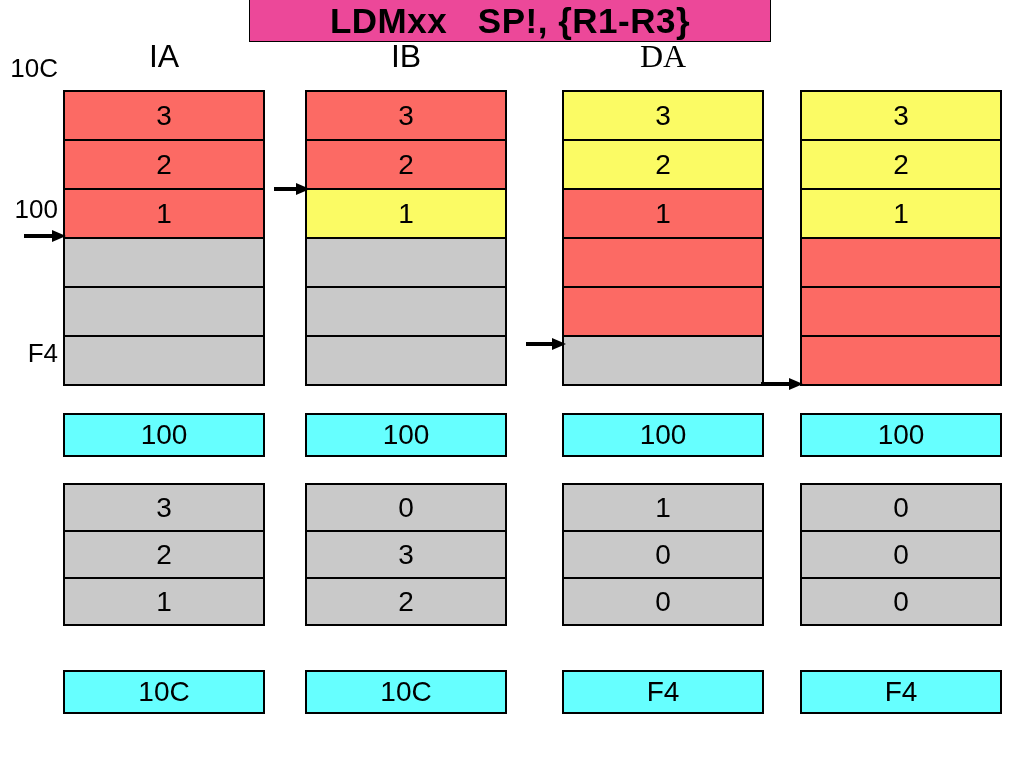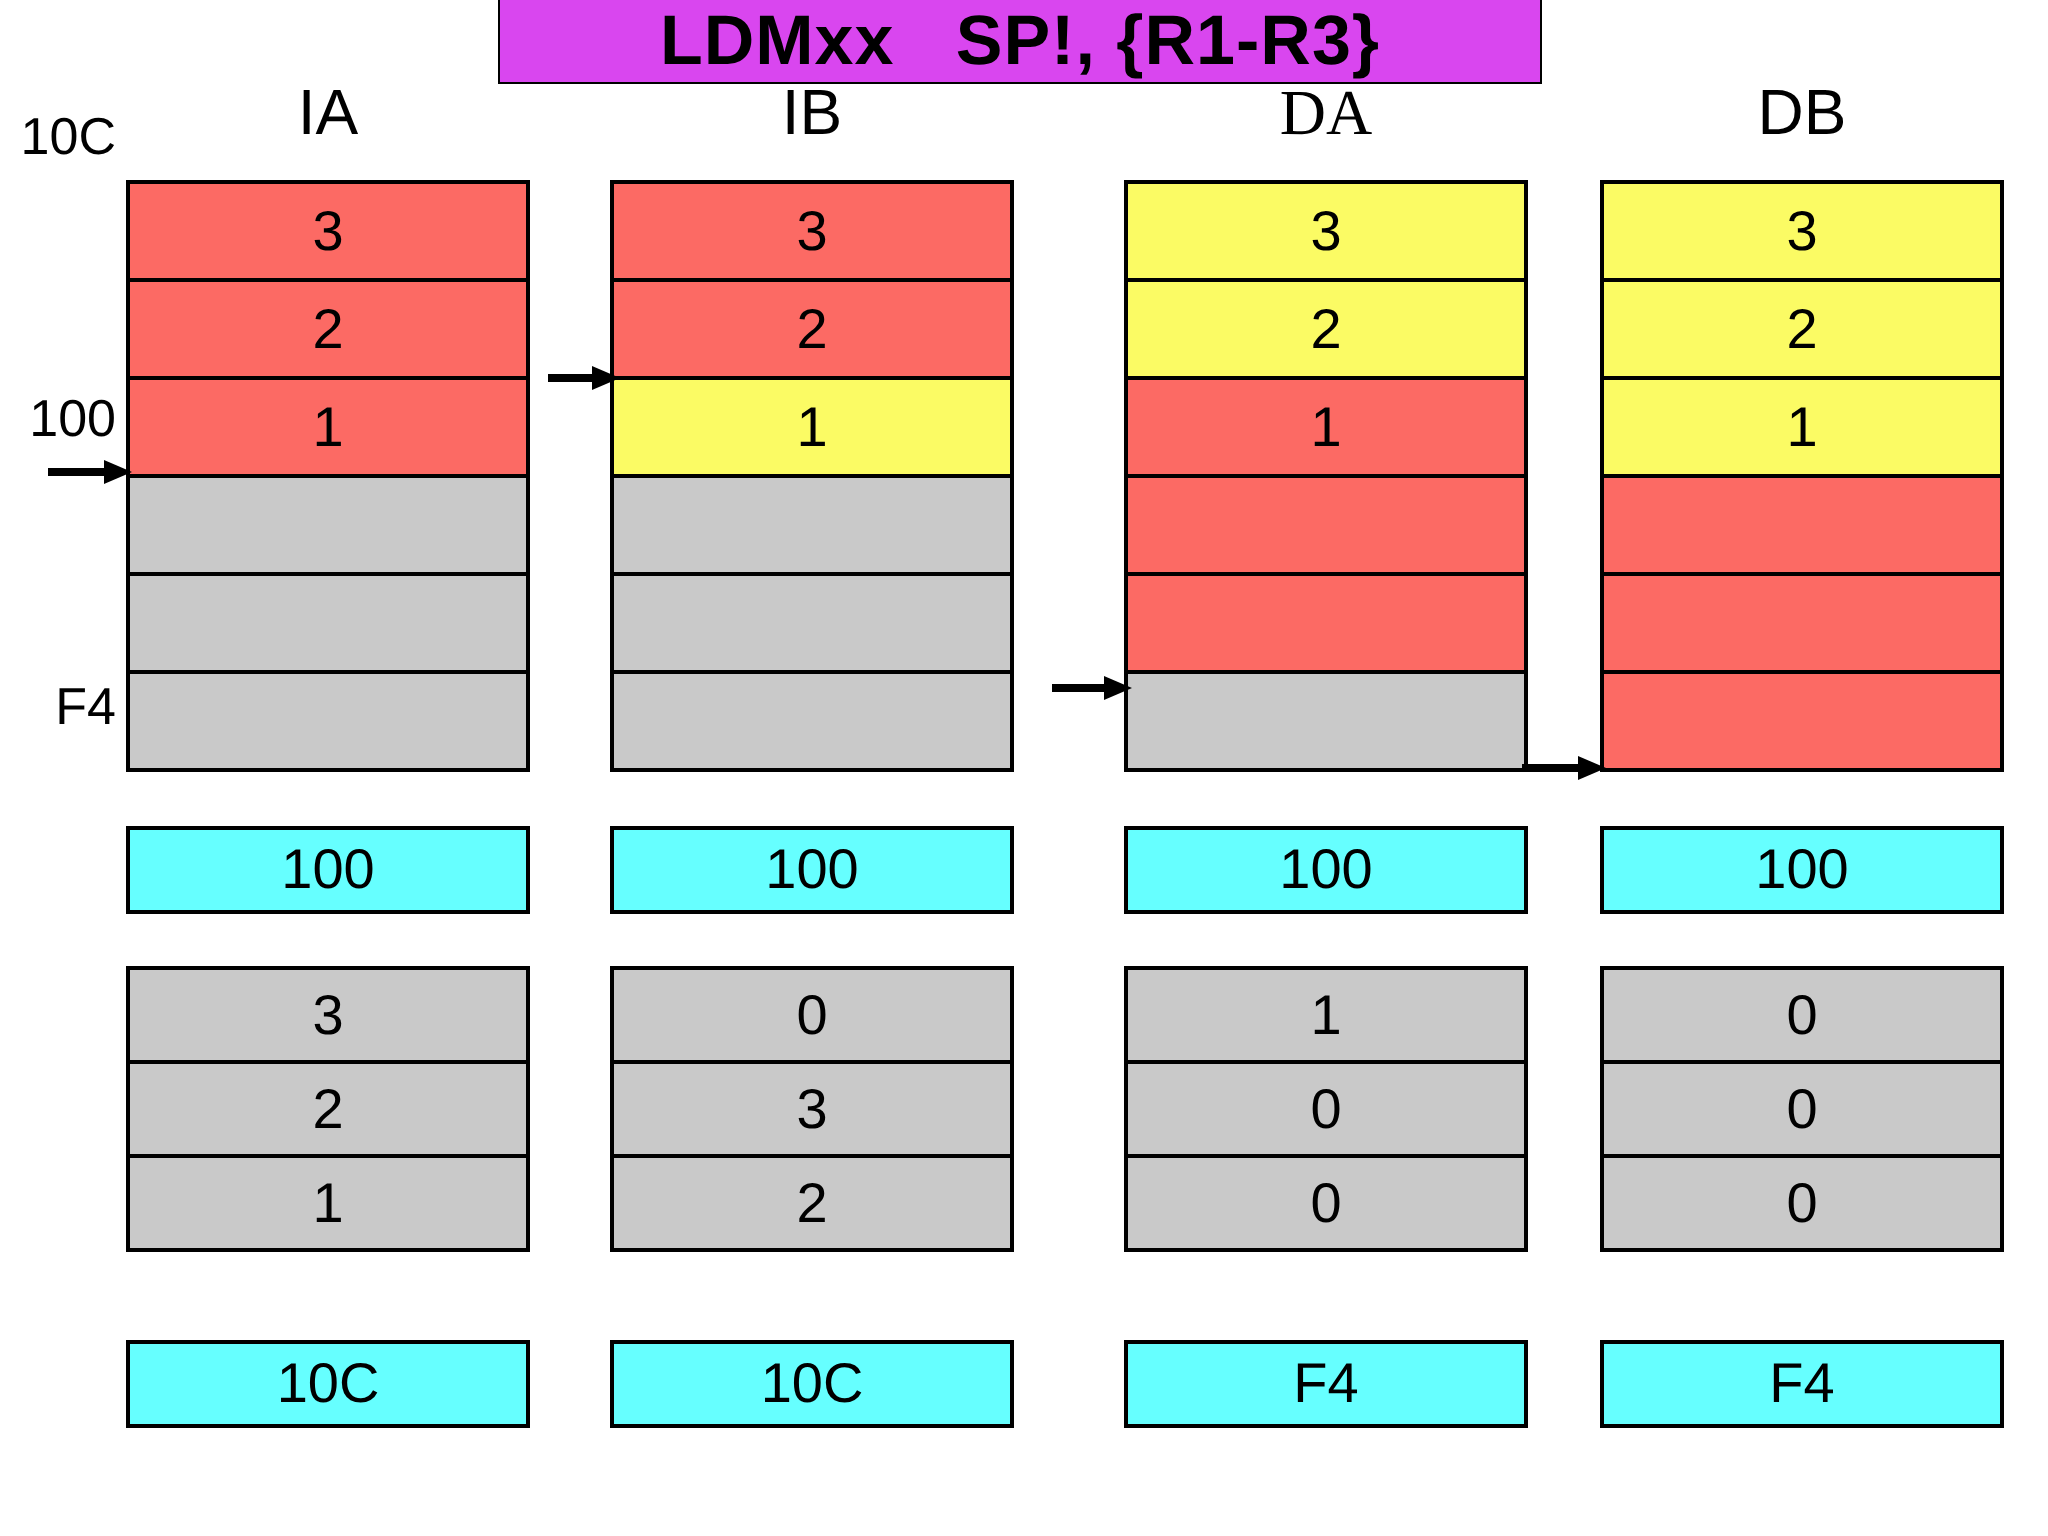--- a/index.html
+++ b/index.html
@@ -13,21 +13,21 @@
   }
   #stage{position:absolute;left:0;top:0;width:1024px;height:768px;}
 
   
   .title-box{
     position:absolute;
     left:249px;top:0px;width:522px;height:42px;
     border:1px solid #000;
     border-top:none;
     box-sizing:border-box;
-    background:#d946ef;
+    background:#ec4899;
     display:flex;align-items:center;justify-content:center;
   }
   .title-text{
     font-size:35px;font-weight:bold;letter-spacing:0.5px;
     white-space:pre;
     line-height:1;
   }
 
   
   .col-head{
@@ -107,21 +107,20 @@
 
 <div id="stage">
 
   <div class="title-box">
     <span class="title-text">LDMxx   SP!, {R1-R3}</span>
   </div>
 
   <div class="col-head" style="left:63px;width:202px;">IA</div>
   <div class="col-head" style="left:305px;width:202px;">IB</div>
   <div class="col-head" style="left:562px;width:202px;font-family:Liberation Serif, serif;">DA</div>
-  <div class="col-head" style="left:800px;width:202px;">DB</div>
 
   <div class="side-label" style="left:0px;top:55px;width:58px;">10C</div>
   <div class="side-label" style="left:0px;top:196px;width:58px;">100</div>
   <div class="side-label" style="left:0px;top:340px;width:58px;">F4</div>
 
   <div class="stack" style="left:63px;">
     <div class="cell c-red">3</div>
     <div class="cell c-red">2</div>
     <div class="cell c-red">1</div>
     <div class="cell c-gry"></div>

